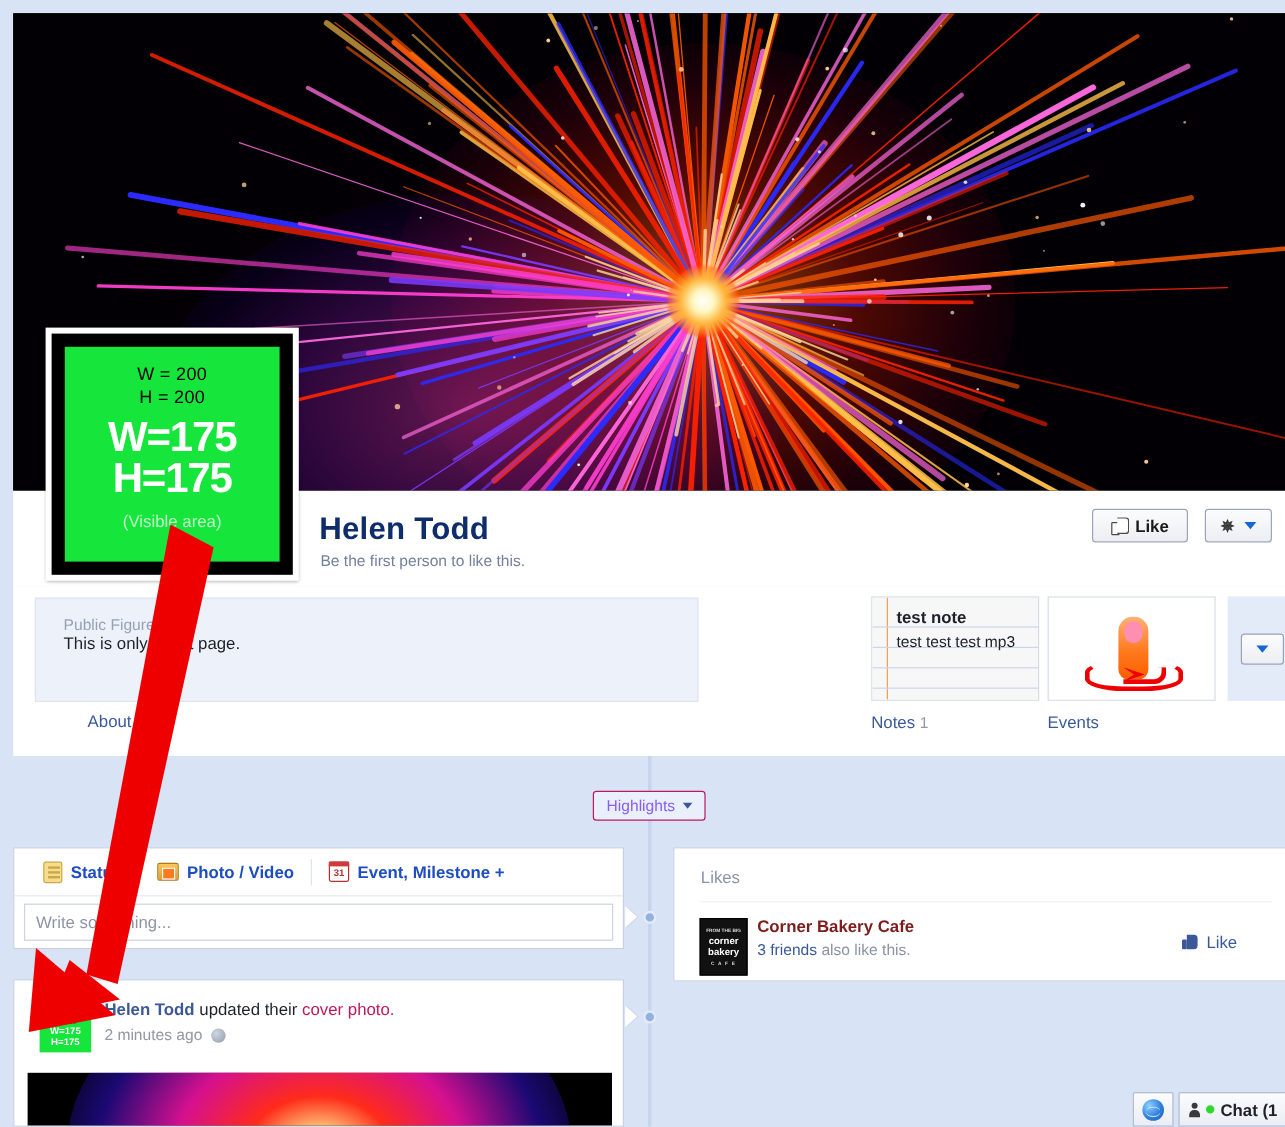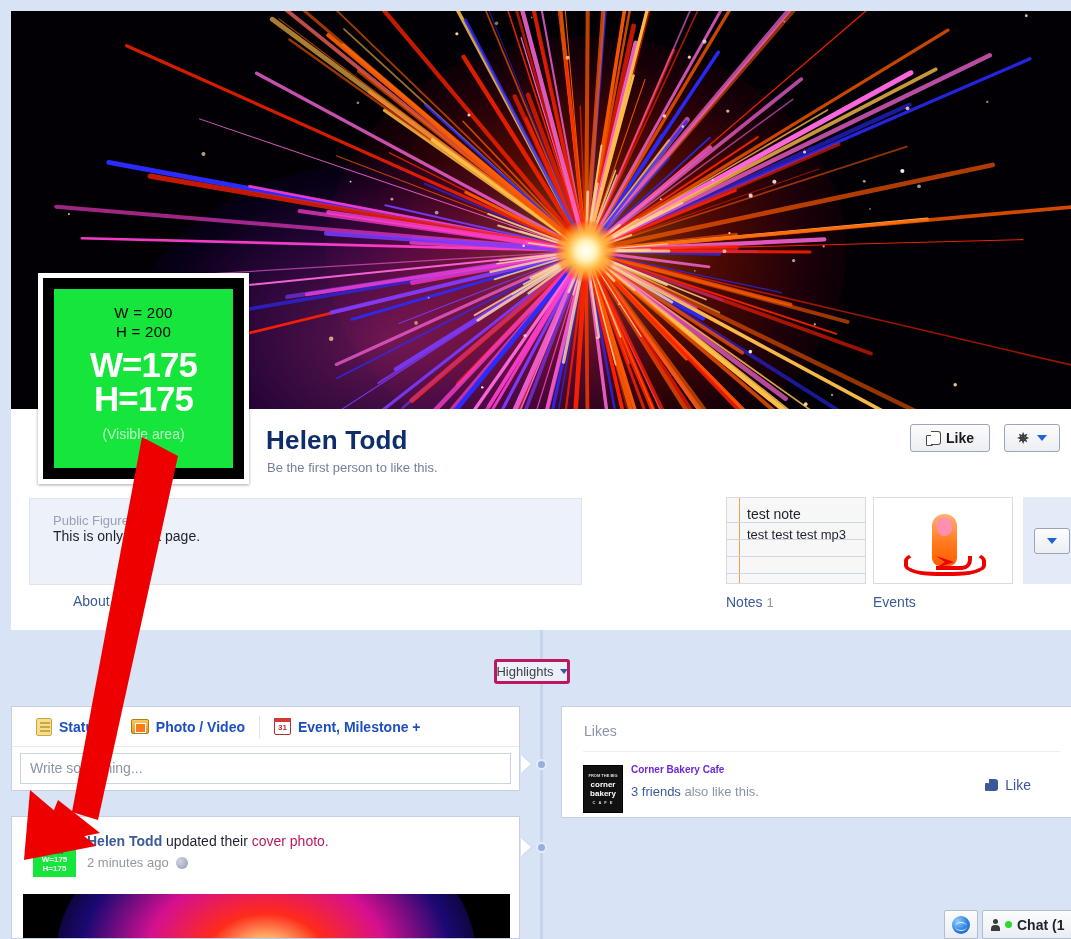--- a/index.html
+++ b/index.html
@@ -101,21 +101,21 @@
   .tile { position:absolute; top:8px; }
   .tile-img { width:140px; height:87px; border:1px solid #d6dbe6; background:#fff; overflow:hidden; position:relative; }
   .tile-label { margin-top:10px; font-size:14px; color:#3b5998; cursor:pointer; white-space:nowrap; }
   .tile-count { color:#9197a3; font-size:13px; }
   .tile-photos { left:565px; }
   .tile-notes { left:715px; }
   .tile-events { left:862px; }
   .note-page { width:100%; height:100%; background:#f7f7f8; position:relative; }
   .note-rule { position:absolute; left:0; width:100%; height:1px; background:#ccd5ea; }
   .note-margin { position:absolute; left:12px; top:0; width:1px; height:100%; background:#f0a050; }
-  .note-t1 { position:absolute; left:20px; top:8px; font-size:14px; font-weight:normal; color:#1d2129; }
+  .note-t1 { position:absolute; left:20px; top:8px; font-size:14px; font-weight:bold; color:#1d2129; }
   .note-t2 { position:absolute; left:20px; top:29px; font-size:13px; color:#1d2129; }
   .finger {
     position:absolute; left:58px; top:16px; width:25px; height:52px; border-radius:12px 12px 8px 8px;
     background:linear-gradient(#ffb07a,#ff7a1c 55%,#ff5e00);
   }
   .finger-nail { position:absolute; left:63px; top:20px; width:15px; height:18px; border-radius:8px; background:#ff8fb0; }
   .ribbon {
     position:absolute; left:30px; top:52px; width:82px; height:26px;
     border:4px solid #ee0000; border-radius:40%; border-top-color:transparent;
   }
@@ -131,24 +131,24 @@
     background:linear-gradient(#fcfcfd,#eceef3);
     display:flex; align-items:center; justify-content:center; cursor:pointer;
   }
 
   
   .spine { position:absolute; left:540px; top:630px; width:3px; height:309px; background:#c6d4ec; }
   .spine-dot { position:absolute; left:536px; width:11px; height:11px; border-radius:50%; background:#93b0e0; border:2px solid #e3eaf8; }
   .pointer { position:absolute; width:0;height:0; border-top:9px solid transparent; border-bottom:9px solid transparent; border-left:10px solid #ffffff; filter: drop-shadow(1px 0 0 #c9d4e8); }
 
   .highlights {
-    position:absolute; left:494px; top:659px; width:76px; height:25px;
-    background:#e9effb; border:3px solid #be185d; border-radius:3px;
+    position:absolute; left:494px; top:659px; width:94px; height:25px;
+    background:#e9effb; border:1px solid #be185d; border-radius:3px;
     display:flex; align-items:center; justify-content:center; gap:6px;
-    font-size:13px; color:#404040; cursor:pointer; z-index:3;
+    font-size:13px; color:#8b5cf6; cursor:pointer; z-index:3;
   }
   .caret-sm { width:0;height:0;border-left:4px solid transparent;border-right:4px solid transparent;border-top:5px solid #3b5998; }
 
   
   .card { background:#fff; border:1px solid #c7d0e2; }
   .composer { position:absolute; left:11px; top:706px; width:509px; height:85px; }
   .comp-tabs { display:flex; align-items:center; height:40px; padding-left:10px; gap:0; border-bottom:1px solid #e5e9f0; }
   .comp-tab { display:flex; align-items:center; gap:7px; font-size:14px; font-weight:bold; color:#1d4ec1; padding:0 14px; height:40px; cursor:pointer; }
   .comp-sep { width:1px; height:22px; background:#dfe3ec; }
   .ic-status { width:16px;height:18px;background:#f7dd8b;border:1px solid #c9a84a;border-radius:2px; position:relative; }
@@ -183,21 +183,21 @@
   .likes-title { position:absolute; left:22px; top:16px; font-size:14px; color:#8a93a6; }
   .likes-rule { position:absolute; left:21px; top:44px; width:477px; height:1px; background:#edeff3; }
   .like-logo {
     position:absolute; left:21px; top:58px; width:40px; height:48px;
     background:#111; color:#fff; font-size:8px; font-weight:bold;
     display:flex; flex-direction:column; align-items:center; justify-content:center; line-height:9px;
     border:1px solid #000;
   }
   .like-logo .lt { font-size:4px; color:#ddd; }
   .like-logo .lb { font-size:4px; color:#ddd; letter-spacing:1px; }
-  .like-name { position:absolute; left:69px; top:57px; font-size:10px; font-weight:bold; color:#6d28d9; cursor:pointer; }
+  .like-name { position:absolute; left:69px; top:57px; font-size:14px; font-weight:bold; color:#7f1d1d; cursor:pointer; }
   .like-sub { position:absolute; left:69px; top:77px; font-size:13px; color:#8a93a6;text-align:center; }
   .like-sub .lnk { color:#3b5998; }
   .like-action { position:absolute; right:49px; top:70px; display:flex; align-items:center; gap:6px; font-size:14px; color:#3b5998; cursor:pointer; }
   .thumb-blue { width:14px;height:13px;position:relative; }
   .thumb-blue::before{content:"";position:absolute;left:0;top:4px;width:4px;height:8px;background:#3b5998;border-radius:1px;}
   .thumb-blue::after{content:"";position:absolute;left:4px;top:0;width:9px;height:12px;background:#3b5998;border-radius:0 3px 3px 0;}
 
   
   .chatbar { position:absolute; left:944px; top:910px; height:29px; display:flex; gap:4px; z-index:9; }
   .chat-globe {

